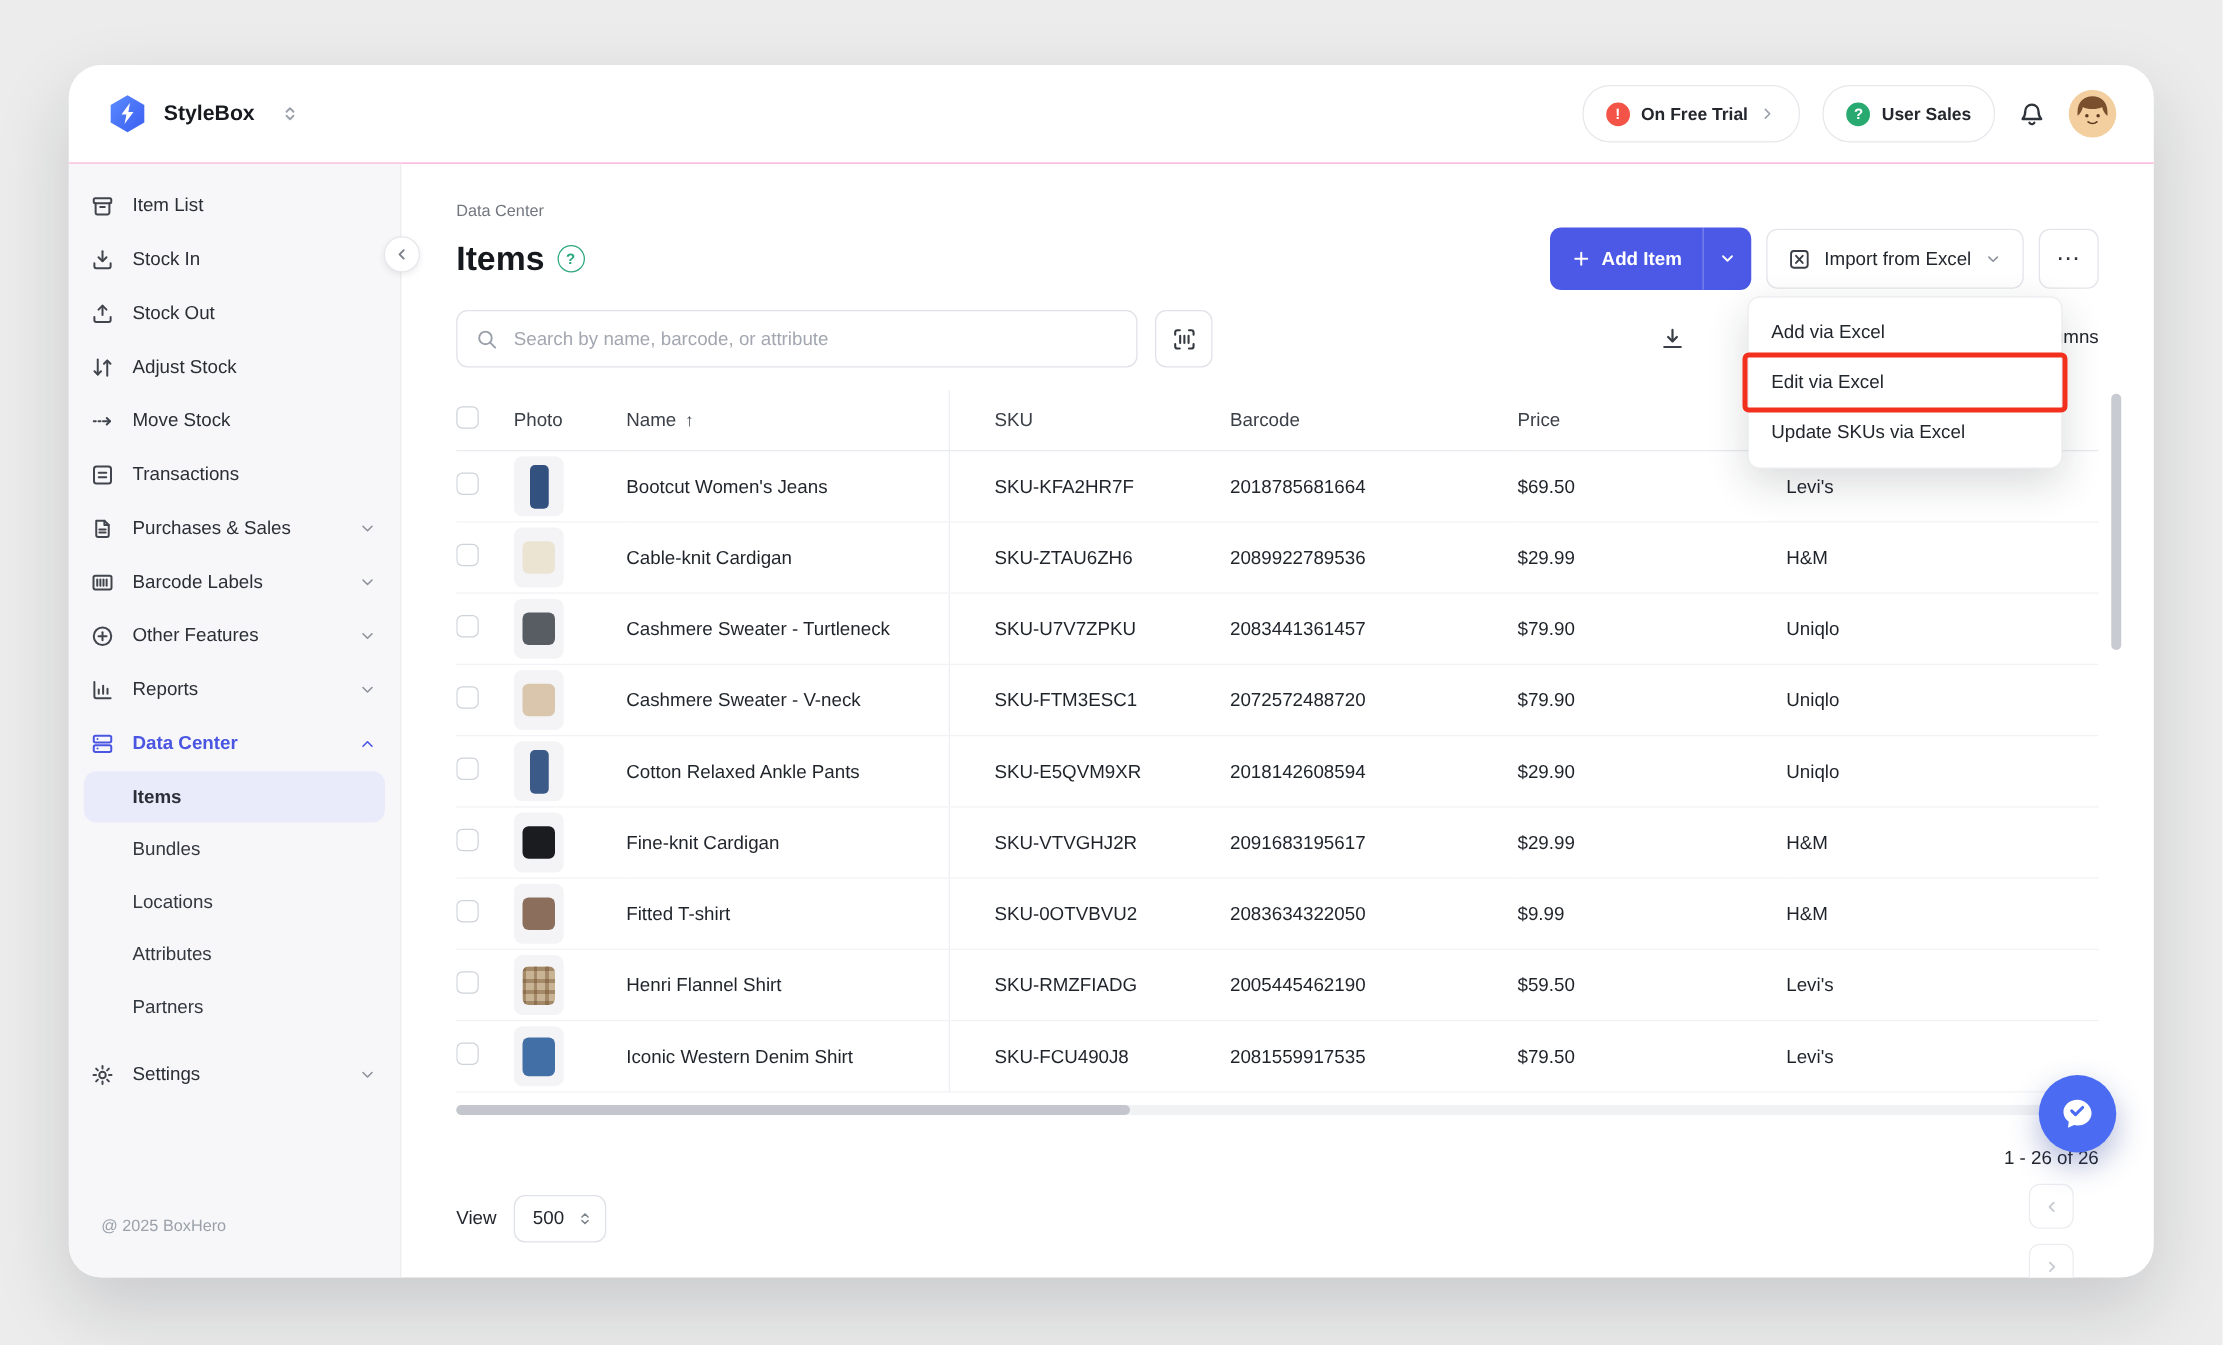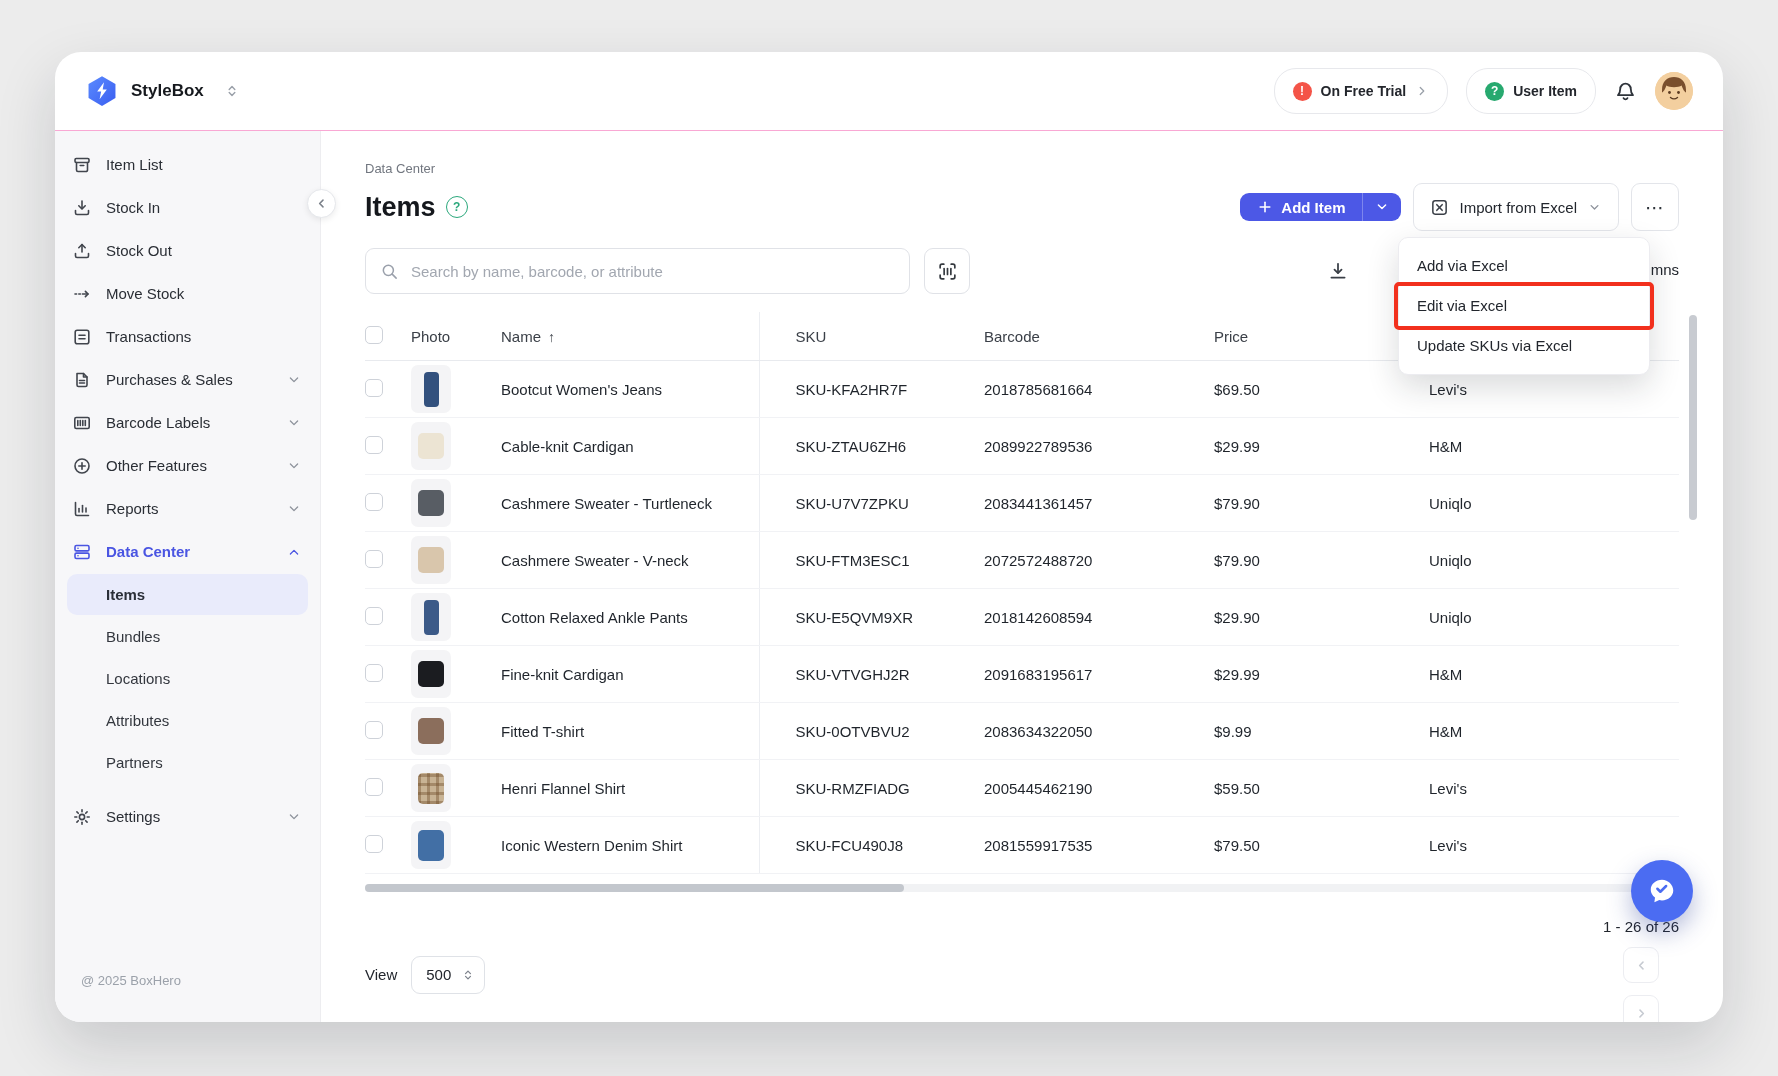--- a/index.html
+++ b/index.html
@@ -55,21 +55,21 @@
             display:flex;align-items:center;justify-content:center;color:#7a8089;z-index:6;cursor:pointer;}
   .collapse-btn svg{width:15px;height:15px;display:block;}
   
   .main{flex:1;position:relative;padding:0 44px;min-width:0;}
   .breadcrumb{margin-top:30px;font-size:13px;color:#71767f;}
   .title-row{margin-top:8px;display:flex;align-items:center;gap:10px;height:46px;}
   .page-title{font-size:27px;font-weight:700;color:#15181d;}
   .help-badge{width:20px;height:20px;border-radius:50%;border:1.7px solid #2ba87c;color:#2ba87c;
             font-size:12px;font-weight:700;display:flex;align-items:center;justify-content:center;cursor:pointer;}
   .title-actions{margin-left:auto;display:flex;align-items:center;gap:12px;}
-  .btn-primary{display:flex;align-items:stretch;background:#4c58e6;border-radius:9px;color:#fff;overflow:hidden;height:28px;cursor:pointer;}
+  .btn-primary{display:flex;align-items:stretch;background:#4c58e6;border-radius:9px;color:#fff;overflow:hidden;height:50px;cursor:pointer;}
   .btn-primary .main-seg{display:flex;align-items:center;gap:8px;padding:0 17px;font-size:15px;font-weight:600;}
   .btn-primary .chev-seg{display:flex;align-items:center;padding:0 11px;border-left:1px solid rgba(255,255,255,.28);}
   .btn-primary svg{width:16px;height:16px;display:block;}
   .btn-outline{display:flex;align-items:center;gap:10px;height:46px;padding:0 16px;border:1px solid #e3e5ea;
             border-radius:9px;background:#fff;font-size:15px;color:#22262d;cursor:pointer;}
   .btn-outline .ic{width:19px;height:19px;color:#3a3f47;}
   .btn-outline .ic svg{width:100%;height:100%;display:block;}
   .btn-outline .chev{width:15px;height:15px;color:#8d929b;}
   .btn-outline .chev svg{width:100%;height:100%;display:block;}
   .btn-more{width:46px;height:46px;border:1px solid #e3e5ea;border-radius:9px;background:#fff;
@@ -171,21 +171,21 @@
         <span class="badge-circle" style="background:#f45448;">!</span>
         <span>On Free Trial</span>
         <span class="chev-r">
           <svg viewBox="0 0 20 20" fill="none" stroke="currentColor" stroke-width="1.8" stroke-linecap="round" stroke-linejoin="round">
               <path d="M7.5 5 12.5 10 7.5 15"></path>
             </svg>
         </span>
       </div>
       <div class="pill">
         <span class="badge-circle" style="background:#27a96f;">?</span>
-        <span>User Item</span>
+        <span>User Sales</span>
       </div>
       <span class="bell">
         <svg viewBox="0 0 20 20" fill="none" stroke="currentColor" stroke-width="1.6" stroke-linecap="round" stroke-linejoin="round">
           <path d="M10 3.2a4.6 4.6 0 0 1 4.6 4.6c0 3 .9 4.4 1.9 5.4H3.5c1-1 1.9-2.4 1.9-5.4A4.6 4.6 0 0 1 10 3.2z"></path>
           <path d="M8.3 15.8a1.9 1.9 0 0 0 3.4 0"></path>
         </svg>
       </span>
       <span class="avatar">
         <svg viewBox="0 0 38 38">
           <circle cx="19" cy="19" r="19" fill="#f3cf9f"></circle>
@@ -229,20 +229,31 @@
           </div>
           <div class="nav-item">
             <span class="icon20">
               <svg viewBox="0 0 20 20" fill="none" stroke="currentColor" stroke-width="1.6" stroke-linecap="round" stroke-linejoin="round">
                 <path d="M10 11V3.5"></path>
                 <path d="M6.8 6.7 10 3.5l3.2 3.2"></path>
                 <path d="M3.5 12.5V15A1.5 1.5 0 0 0 5 16.5h10a1.5 1.5 0 0 0 1.5-1.5v-2.5"></path>
               </svg>
             </span>
             <span>Stock Out</span>
+          </div>
+          <div class="nav-item">
+            <span class="icon20">
+              <svg viewBox="0 0 20 20" fill="none" stroke="currentColor" stroke-width="1.6" stroke-linecap="round" stroke-linejoin="round">
+                <path d="M6.2 3.5v12"></path>
+                <path d="M3.6 13 6.2 15.6 8.8 13"></path>
+                <path d="M13.8 16.5v-12"></path>
+                <path d="M11.2 7l2.6-2.6L16.4 7"></path>
+              </svg>
+            </span>
+            <span>Adjust Stock</span>
           </div>
           <div class="nav-item">
             <span class="icon20">
               <svg viewBox="0 0 20 20" fill="none" stroke="currentColor" stroke-width="1.6" stroke-linecap="round" stroke-linejoin="round">
                 <path d="M3 10h1.6"></path>
                 <path d="M6.8 10h1.6"></path>
                 <path d="M10.4 10H16"></path>
                 <path d="M13.4 7.4 16 10l-2.6 2.6"></path>
               </svg>
             </span>

